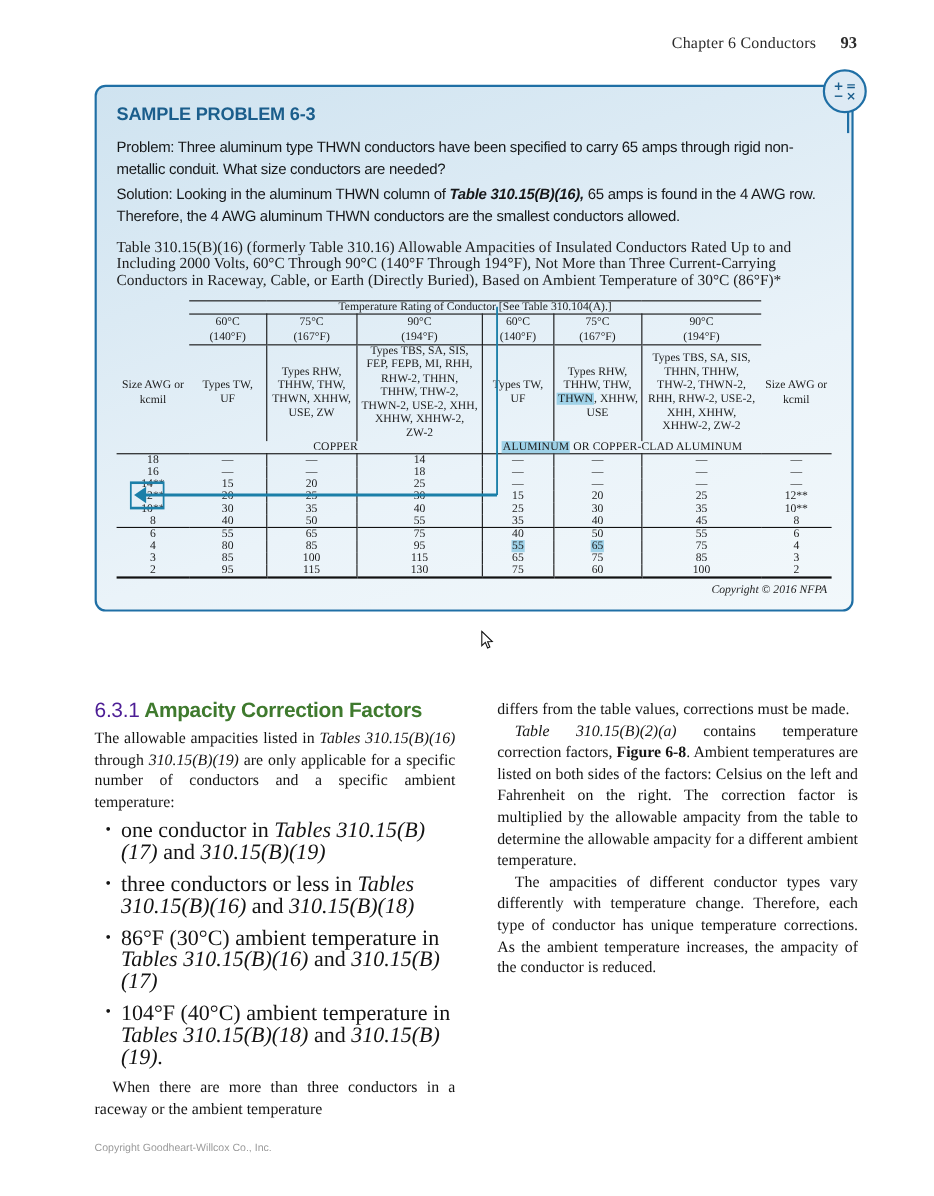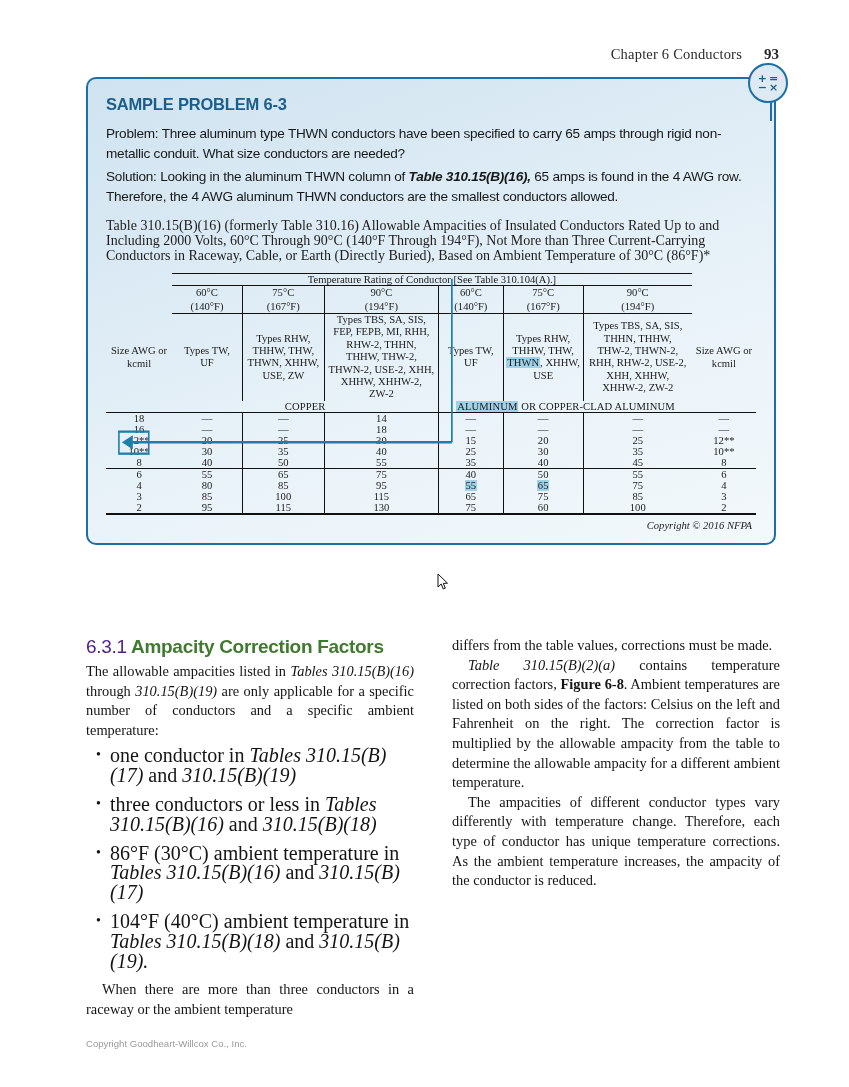--- a/index.html
+++ b/index.html
@@ -12,21 +12,21 @@
     height: 1087px;
     position: relative;
     font-family: "Liberation Serif", serif;
     color: #1a1a1a;
     overflow: hidden;
   }
 
   
   #running-head {
     position: absolute;
-    top: 46px;
+    top: 32px;
     right: 70px;
     display: flex;
     align-items: baseline;
     gap: 22px;
     font-family: "Liberation Serif", serif;
     font-size: 14.5px;
     color: #2a2a2a;
   }
   #running-head .chap { letter-spacing: .2px; }
   #running-head .pageno {
@@ -320,20 +320,30 @@
             <td class="datacell bl">—</td>
             <td class="datacell bl">—</td>
             <td class="datacell bl">—</td>
             <td class="datacell">—</td>
           </tr>
           <tr>
             <td class="datacell">16</td>
             <td class="datacell">—</td>
             <td class="datacell bl">—</td>
             <td class="datacell bl br">18</td>
+            <td class="datacell bl">—</td>
+            <td class="datacell bl">—</td>
+            <td class="datacell bl">—</td>
+            <td class="datacell">—</td>
+          </tr>
+          <tr>
+            <td class="datacell">14**</td>
+            <td class="datacell">15</td>
+            <td class="datacell bl">20</td>
+            <td class="datacell bl br">25</td>
             <td class="datacell bl">—</td>
             <td class="datacell bl">—</td>
             <td class="datacell bl">—</td>
             <td class="datacell">—</td>
           </tr>
           <tr>
             <td class="datacell">12**</td>
             <td class="datacell">20</td>
             <td class="datacell bl">25</td>
             <td class="datacell bl br">30</td>

